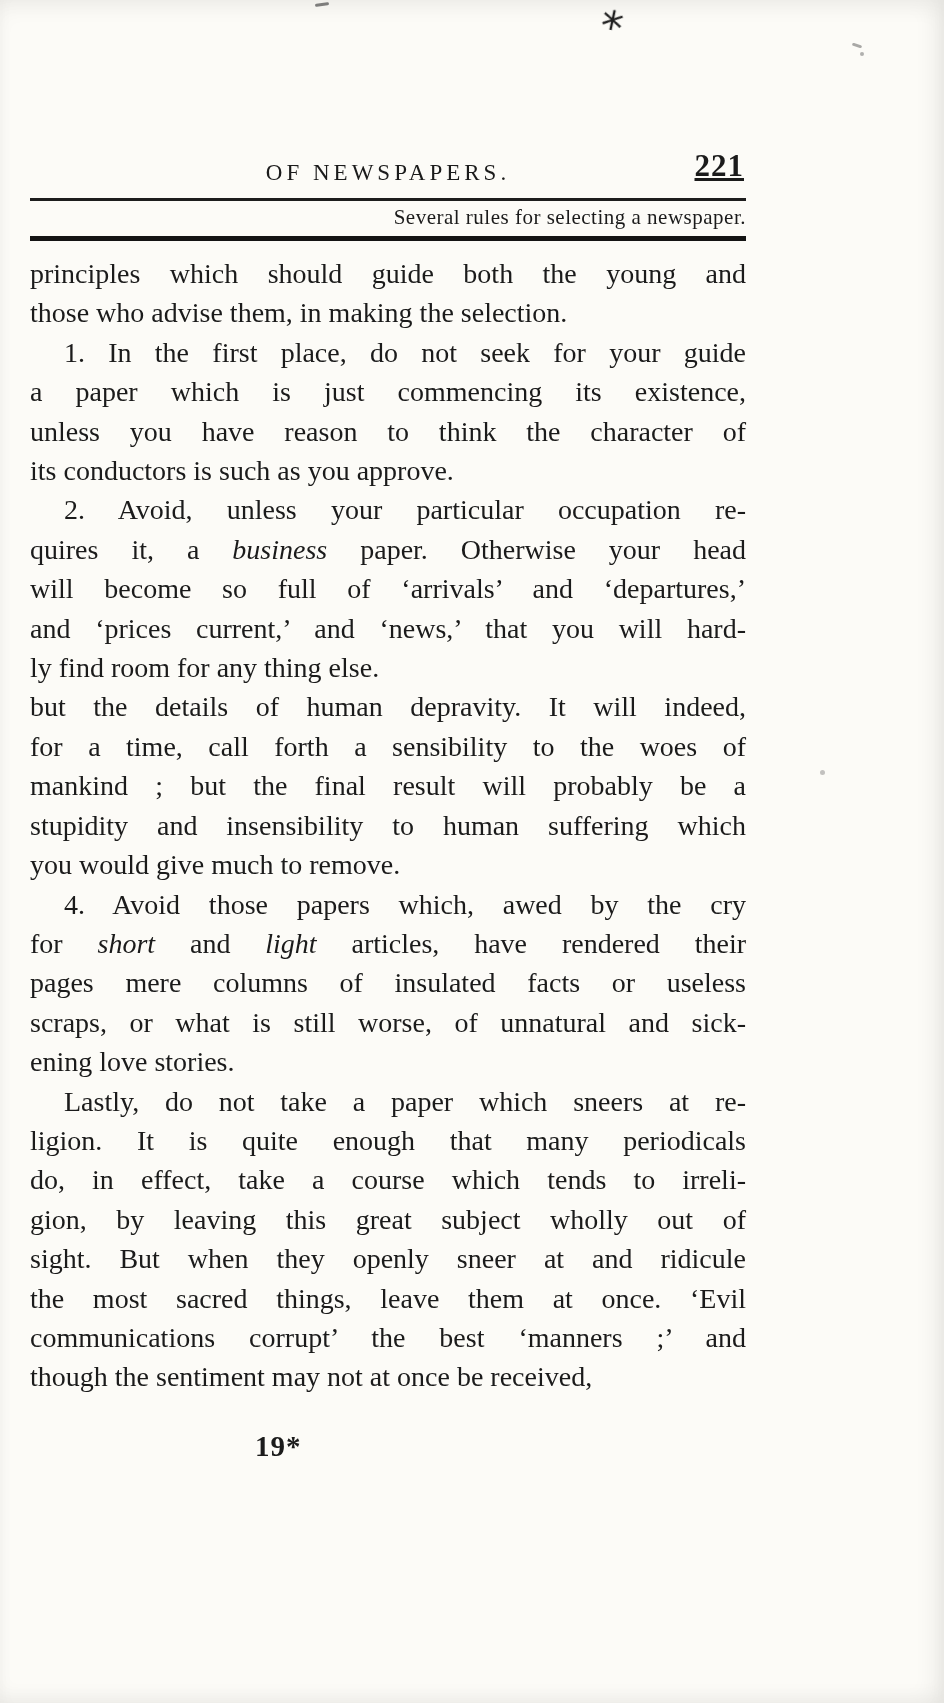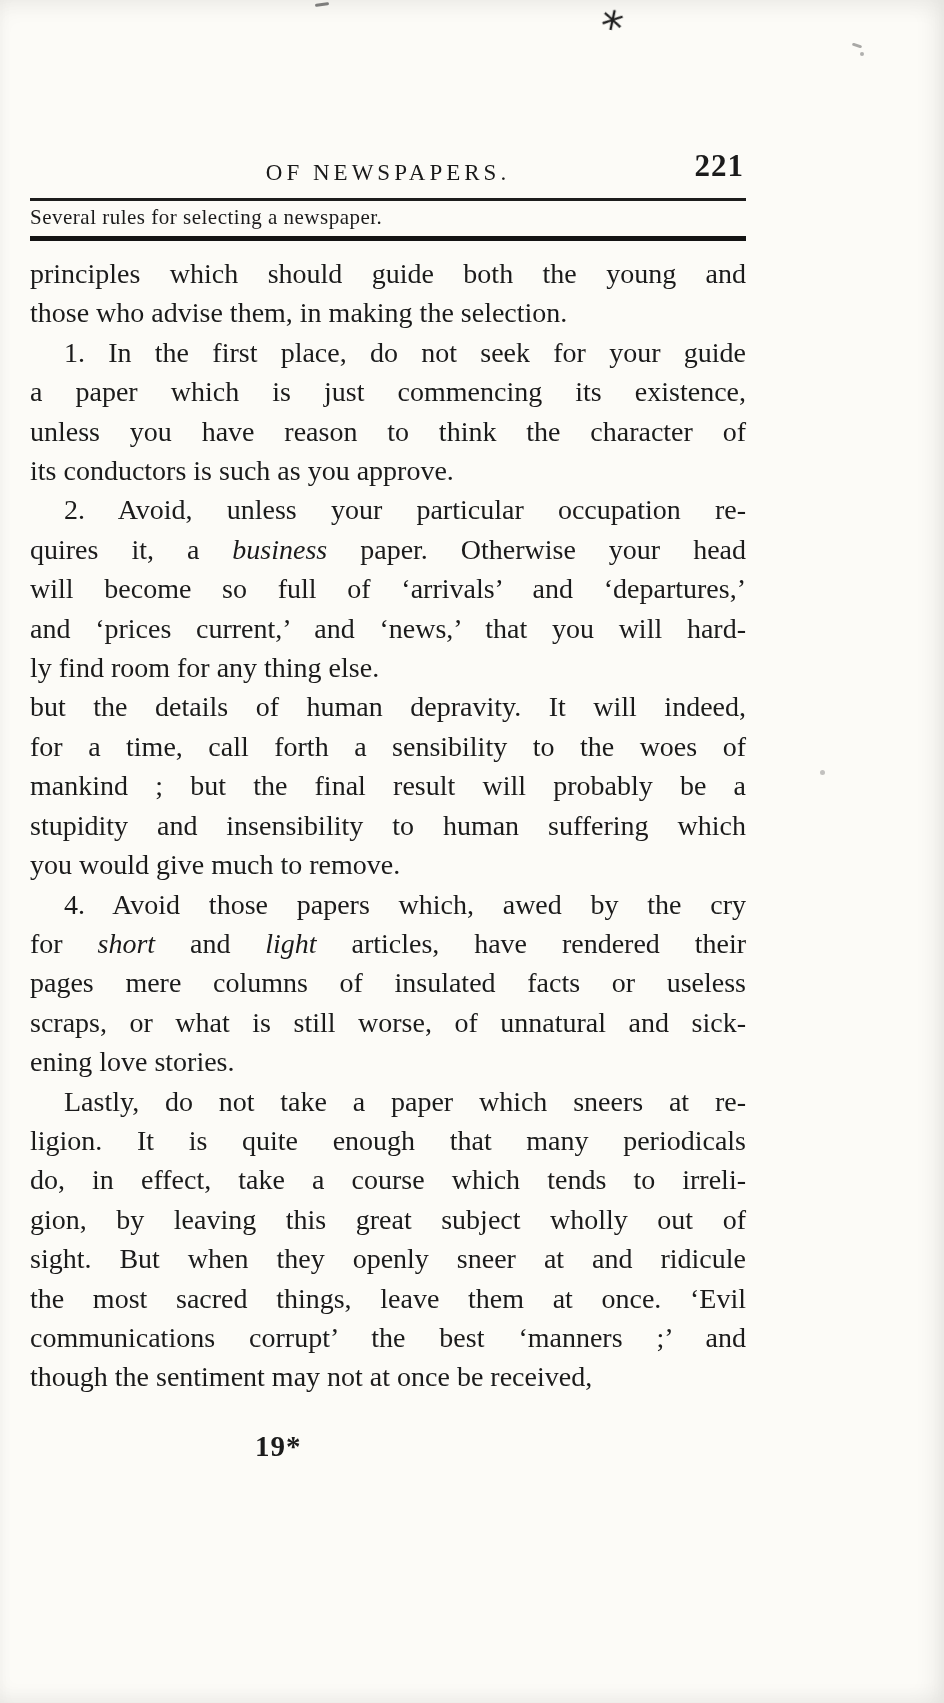--- a/index.html
+++ b/index.html
@@ -30,26 +30,27 @@
     font-size: 23px;
     font-weight: normal;
     letter-spacing: 4px;
   }
   .page-number {
     position: absolute;
     right: 2px; top: -4px;
     font-size: 31px;
     font-weight: bold;
     letter-spacing: 1px;
+    text-decoration: underline;
   }
   .caption-bar {
     border-top: 3px solid #1d1d1d;
     border-bottom: 5px solid #141414;
     padding: 4px 0 6px;
-    text-align: left;
+    text-align: right;
     font-size: 21px;
     letter-spacing: 0.5px;
   }
   .body-text {
     margin-top: 13px;
     font-size: 28px;
     line-height: 39.4px;
   }
   .line { text-align: justify; text-align-last: justify; }
   .line.last { text-align-last: left; }

